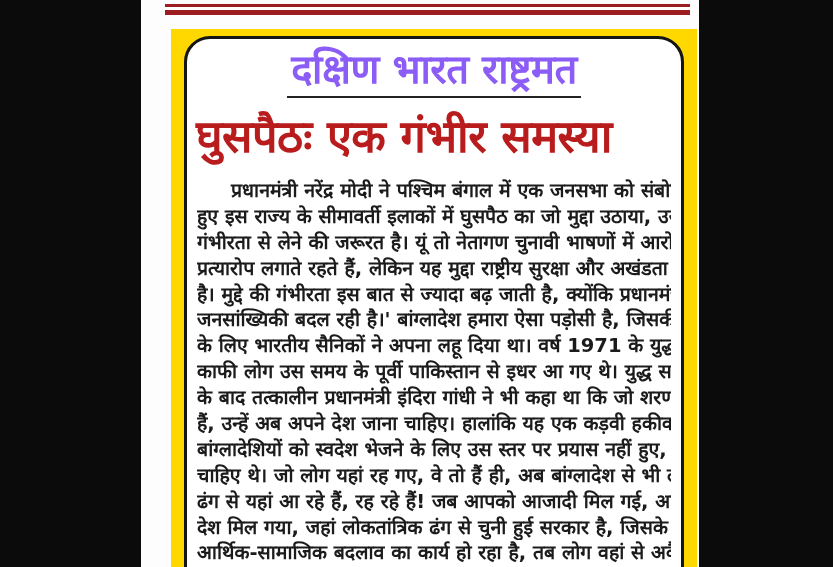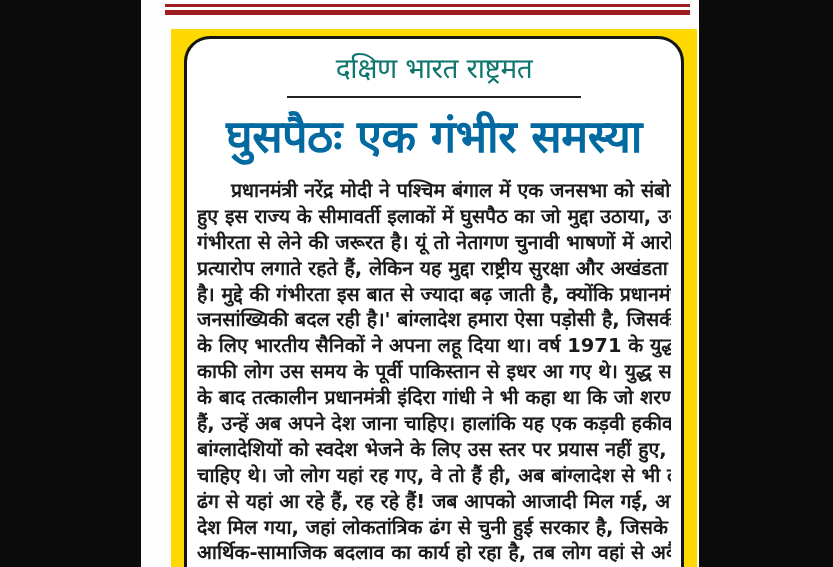--- a/index.html
+++ b/index.html
@@ -38,40 +38,39 @@
     top: 7px; bottom: -22px;
     background: #ffffff;
     border: 3px solid #151515;
     border-radius: 26px;
     overflow: hidden;
   }
   #frame-content { padding: 2px 9px 0 9px; }
   #masthead {
     margin-top: 4px;
     text-align: center;
-    font-size: 28px;
+    font-size: 40px;
     line-height: 48px;
-    font-weight: 400;
-    color: #0f766e;
+    font-weight: 700;
+    color: #8b5cf6;
     letter-spacing: -0.5px;
     white-space: nowrap;
   }
   #masthead-rule {
     width: 294px;
     height: 2px;
     background: #222222;
     margin: 3px auto 0 auto;
   }
   #headline {
     margin-top: 11px;
-    text-align: center;
     font-size: 45px;
     line-height: 56px;
     font-weight: 800;
-    color: #0369a1;
+    color: #b91c1c;
     letter-spacing: -0.5px;
     white-space: nowrap;
   }
   #article-body {
     margin: 13px 1px 0 1px;
     color: #1b1b1b;
     font-size: 19.5px;
     font-weight: 700;
   }
   .body-line {

